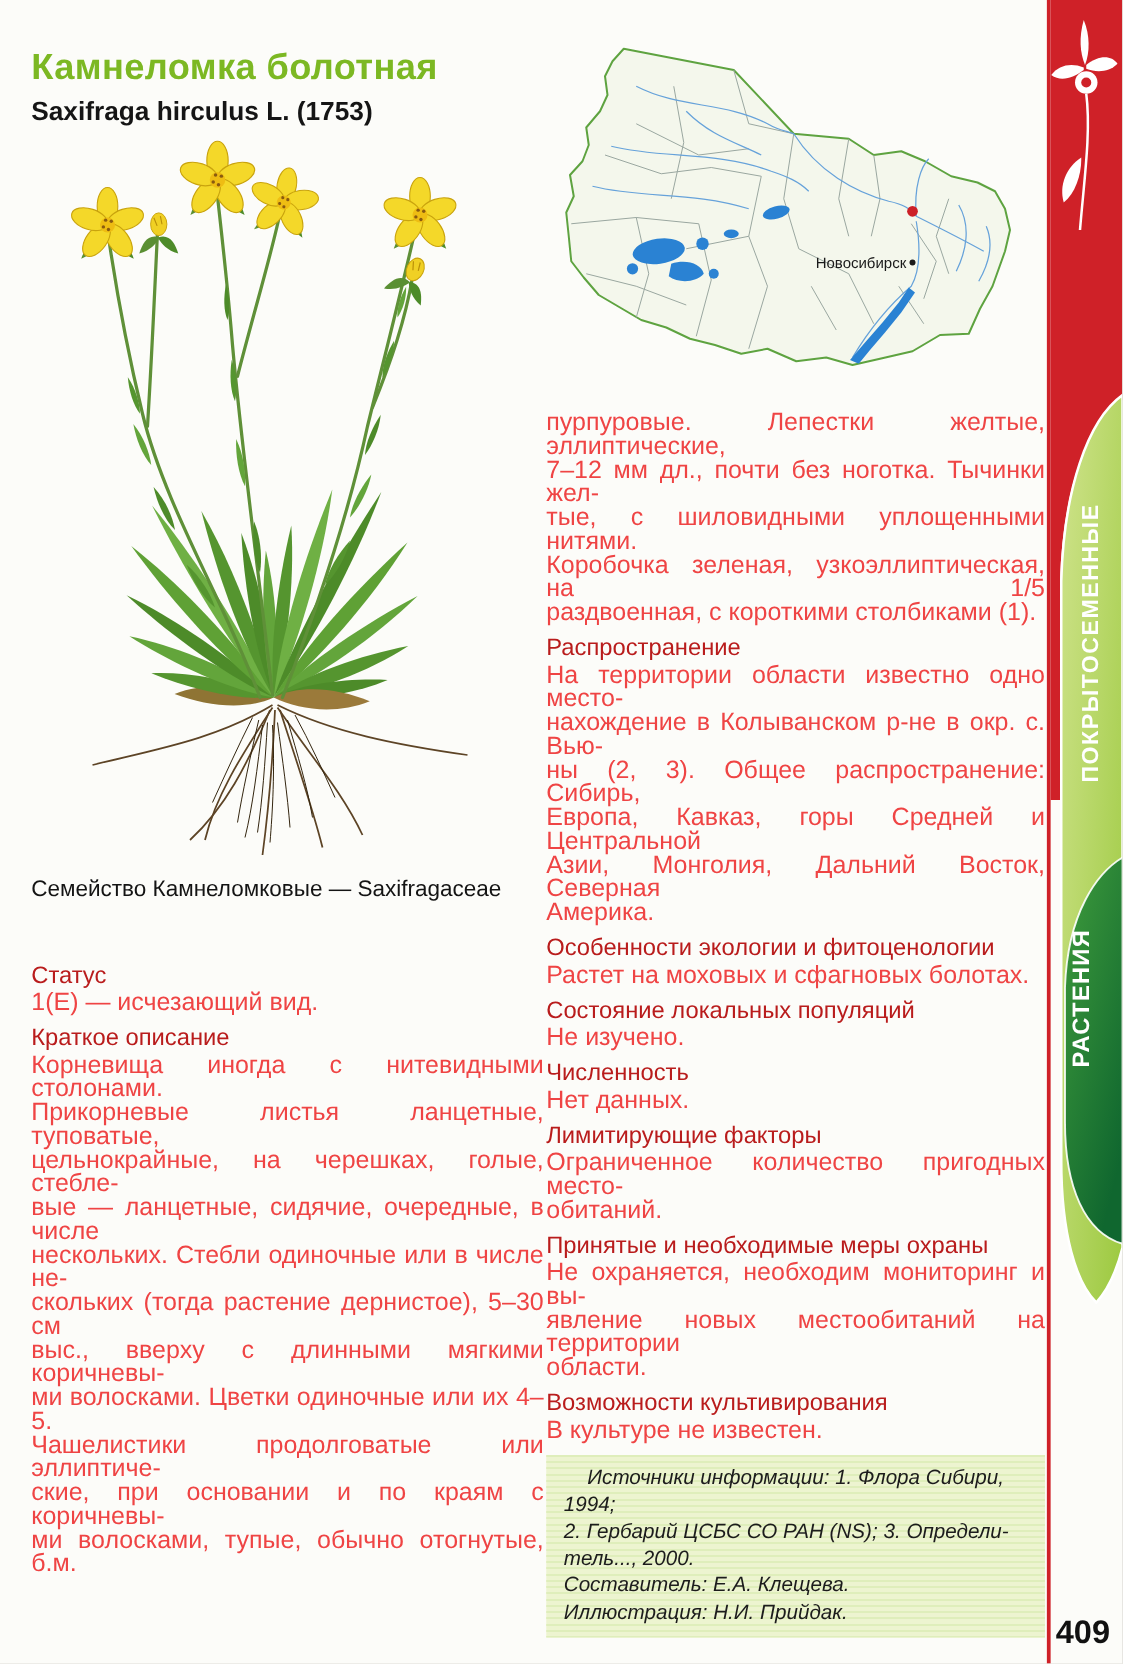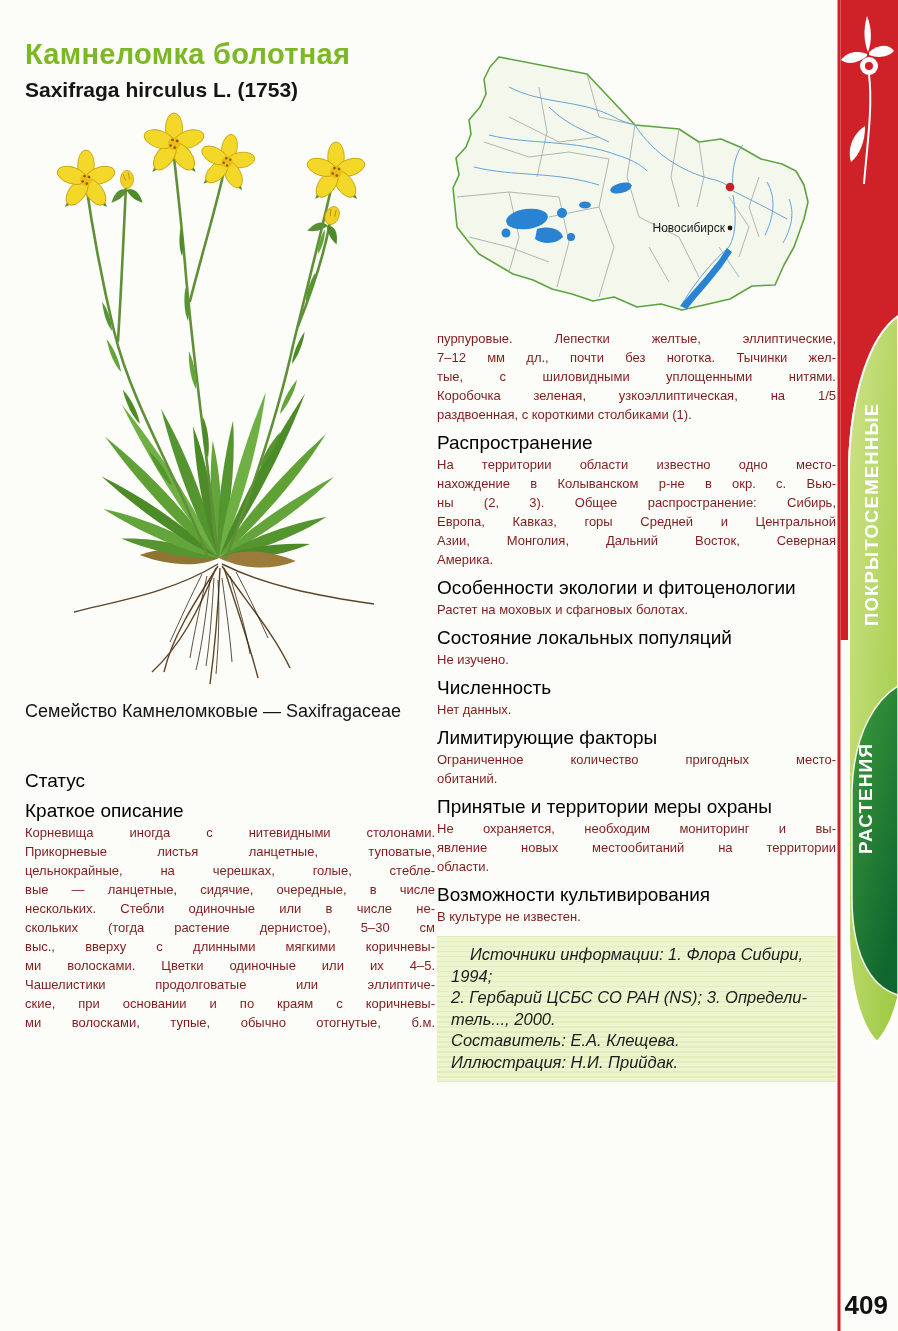--- a/index.html
+++ b/index.html
@@ -3,30 +3,30 @@
 <meta charset="utf-8">
 <style>
   html,body{margin:0;padding:0;background:#d8d5cf;}
   .page{position:relative;width:898px;height:1331px;background:#fcfcf9;overflow:hidden;
         font-family:"Liberation Sans",sans-serif;color:#1e1e1e;}
   
   .title-block{position:absolute;left:25px;top:38px;}
   .title-ru{margin:0;font-size:29px;font-weight:bold;color:#7cb823;letter-spacing:.3px;}
   .title-latin{margin:7px 0 0;font-size:21px;font-weight:bold;color:#151515;}
   
-  .map-fig{position:absolute;left:449px;top:47px;width:362px;height:274px;margin:0;}
+  .map-fig{position:absolute;left:449px;top:29px;width:362px;height:274px;margin:0;}
   .plant-fig{position:absolute;left:22px;top:106px;width:408px;height:592px;margin:0;}
   
   .family{position:absolute;left:25px;top:701px;margin:0;font-size:18px;color:#141414;}
   
   .col-left{position:absolute;left:25px;top:760px;width:410px;}
   .col-right{position:absolute;left:437px;top:329px;width:399px;}
-  .sec-h{font-size:19px;line-height:23px;font-weight:normal;color:#000000;margin:7px 0 1px;}
+  .sec-h{font-size:19px;line-height:23px;font-weight:normal;color:#b91c1c;margin:7px 0 1px;}
   .col-left .sec-h:first-child{margin-top:9px;}
-  .lines div{font-size:13px;line-height:19px;color:#7f1d1d;
+  .lines div{font-size:20px;line-height:19px;color:#ef4444;
              text-align:justify;text-align-last:justify;}
   .lines div:last-child{text-align-last:left;}
   .lines.justify-all div:last-child{text-align-last:justify;}
   .lines.plain div{text-align:center;text-align-last:left;}
   
   .sources{margin-top:10px;padding:8px 14px 9px;background:#edf4d0;
            background-image:repeating-linear-gradient(180deg,#dfeebb 0 1.5px,rgba(0,0,0,0) 1.5px 5px);}
   .sources div{font-size:16.5px;line-height:21.5px;font-style:italic;color:#1c1c1c;}
   
   .sidebar{position:absolute;right:0;top:0;width:62px;height:1331px;}
@@ -207,20 +207,23 @@
         <use href="#bud" transform="translate(105,76) scale(1.3)"></use>
         <use href="#bud" transform="translate(309,112) rotate(25) scale(1.35)"></use>
       </g>
     </svg>
   </figure>
 
   <p class="family">Семейство Камнеломковые — Saxifragaceae</p>
 
   <section class="col-left">
       <h3 class="sec-h">Статус</h3>
+      <div class="lines sec-body">
+        <div>1(Е) — исчезающий вид.</div>
+      </div>
       <h3 class="sec-h">Краткое описание</h3>
       <div class="lines sec-body justify-all">
         <div>Корневища иногда с нитевидными столонами.</div>
         <div>Прикорневые листья ланцетные, туповатые,</div>
         <div>цельнокрайные, на черешках, голые, стебле-</div>
         <div>вые — ланцетные, сидячие, очередные, в числе</div>
         <div>нескольких. Стебли одиночные или в числе не-</div>
         <div>скольких (тогда растение дернистое), 5–30 см</div>
         <div>выс., вверху с длинными мягкими коричневы-</div>
         <div>ми волосками. Цветки одиночные или их 4–5.</div>
@@ -258,21 +261,21 @@
         </div>
         <h3 class="sec-h">Численность</h3>
         <div class="lines sec-body">
           <div>Нет данных.</div>
         </div>
         <h3 class="sec-h">Лимитирующие факторы</h3>
         <div class="lines sec-body">
           <div>Ограниченное количество пригодных место-</div>
           <div>обитаний.</div>
         </div>
-        <h3 class="sec-h">Принятые и территории меры охраны</h3>
+        <h3 class="sec-h">Принятые и необходимые меры охраны</h3>
         <div class="lines sec-body">
           <div>Не охраняется, необходим мониторинг и вы-</div>
           <div>явление новых местообитаний на территории</div>
           <div>области.</div>
         </div>
         <h3 class="sec-h">Возможности культивирования</h3>
         <div class="lines sec-body">
           <div>В культуре не известен.</div>
         </div>
       </div>

